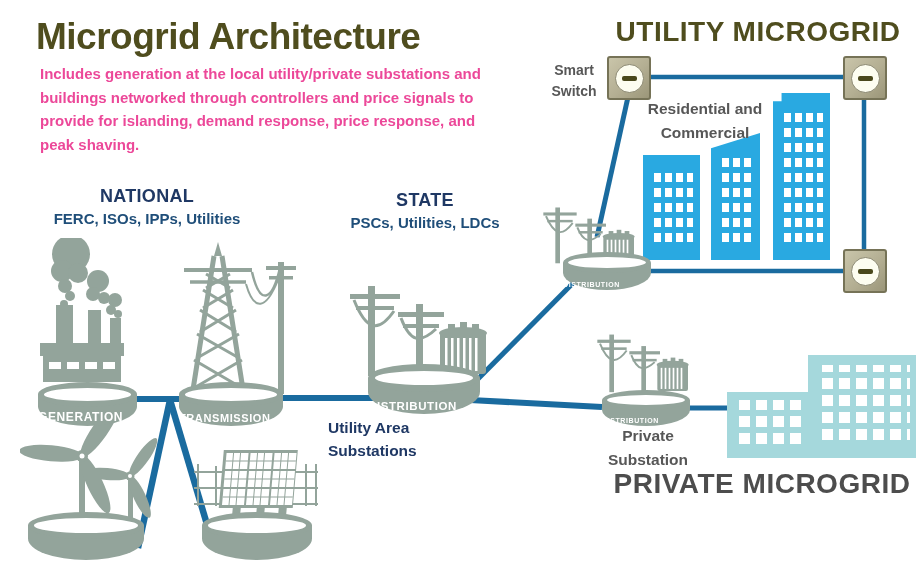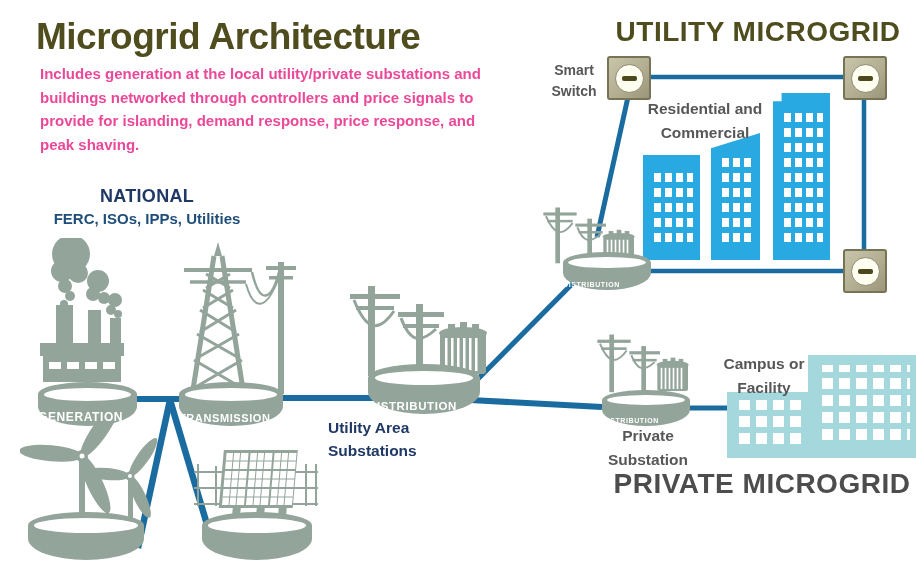--- a/index.html
+++ b/index.html
@@ -73,20 +73,24 @@
   <div class="abs title" style="left:36px;top:16px;">Microgrid Architecture</div>
   <div class="abs subtitle" style="left:40px;top:62px;width:452px;">Includes generation at the local utility/private substations and buildings networked through controllers and price signals to provide for islanding, demand response, price response, and peak shaving.</div>
 
   <div class="abs region-title utility-region" style="left:600px;top:16px;width:316px;">UTILITY MICROGRID</div>
   <div class="abs region-title private-region" style="left:612px;top:468px;width:300px;">PRIVATE MICROGRID</div>
 
   <div class="abs level" style="left:40px;top:186px;width:214px;">
     <div class="level-title">NATIONAL</div>
     <div class="level-sub">FERC, ISOs, IPPs, Utilities</div>
   </div>
+  <div class="abs level" style="left:322px;top:190px;width:206px;">
+    <div class="level-title">STATE</div>
+    <div class="level-sub">PSCs, Utilities, LDCs</div>
+  </div>
 
   <svg style="position:absolute;width:0;height:0;" aria-hidden="true">
     <symbol id="dist-icon" viewBox="0 0 150 100">
       <g fill="#93a49b">
         <rect x="20" y="4" width="7" height="90"></rect>
         <rect x="2" y="12" width="50" height="5"></rect>
         <rect x="8" y="24" width="38" height="4"></rect>
         <rect x="68" y="22" width="7" height="72"></rect>
         <rect x="50" y="30" width="46" height="5"></rect>
         <rect x="55" y="42" width="36" height="4"></rect>
@@ -297,15 +301,14 @@
   <div class="abs switch" style="left:843px;top:249px;">
     <div class="switch-circle">
         <div class="switch-minus"></div>
       </div>
   </div>
 
   <div class="abs glabel" style="left:543px;top:60px;width:62px;font-size:14px;line-height:1.5;">Smart Switch</div>
   <div class="abs glabel" style="left:610px;top:97px;width:190px;">Residential and Commercial</div>
   <div class="abs nlabel" style="left:328px;top:416px;width:120px;">Utility Area Substations</div>
   <div class="abs glabel" style="left:593px;top:424px;width:110px;">Private Substation</div>
-  <div class="abs glabel" style="left:716px;top:352px;width:96px;">Campus or Facility</div>
 
 </div>
 
 </body></html>

